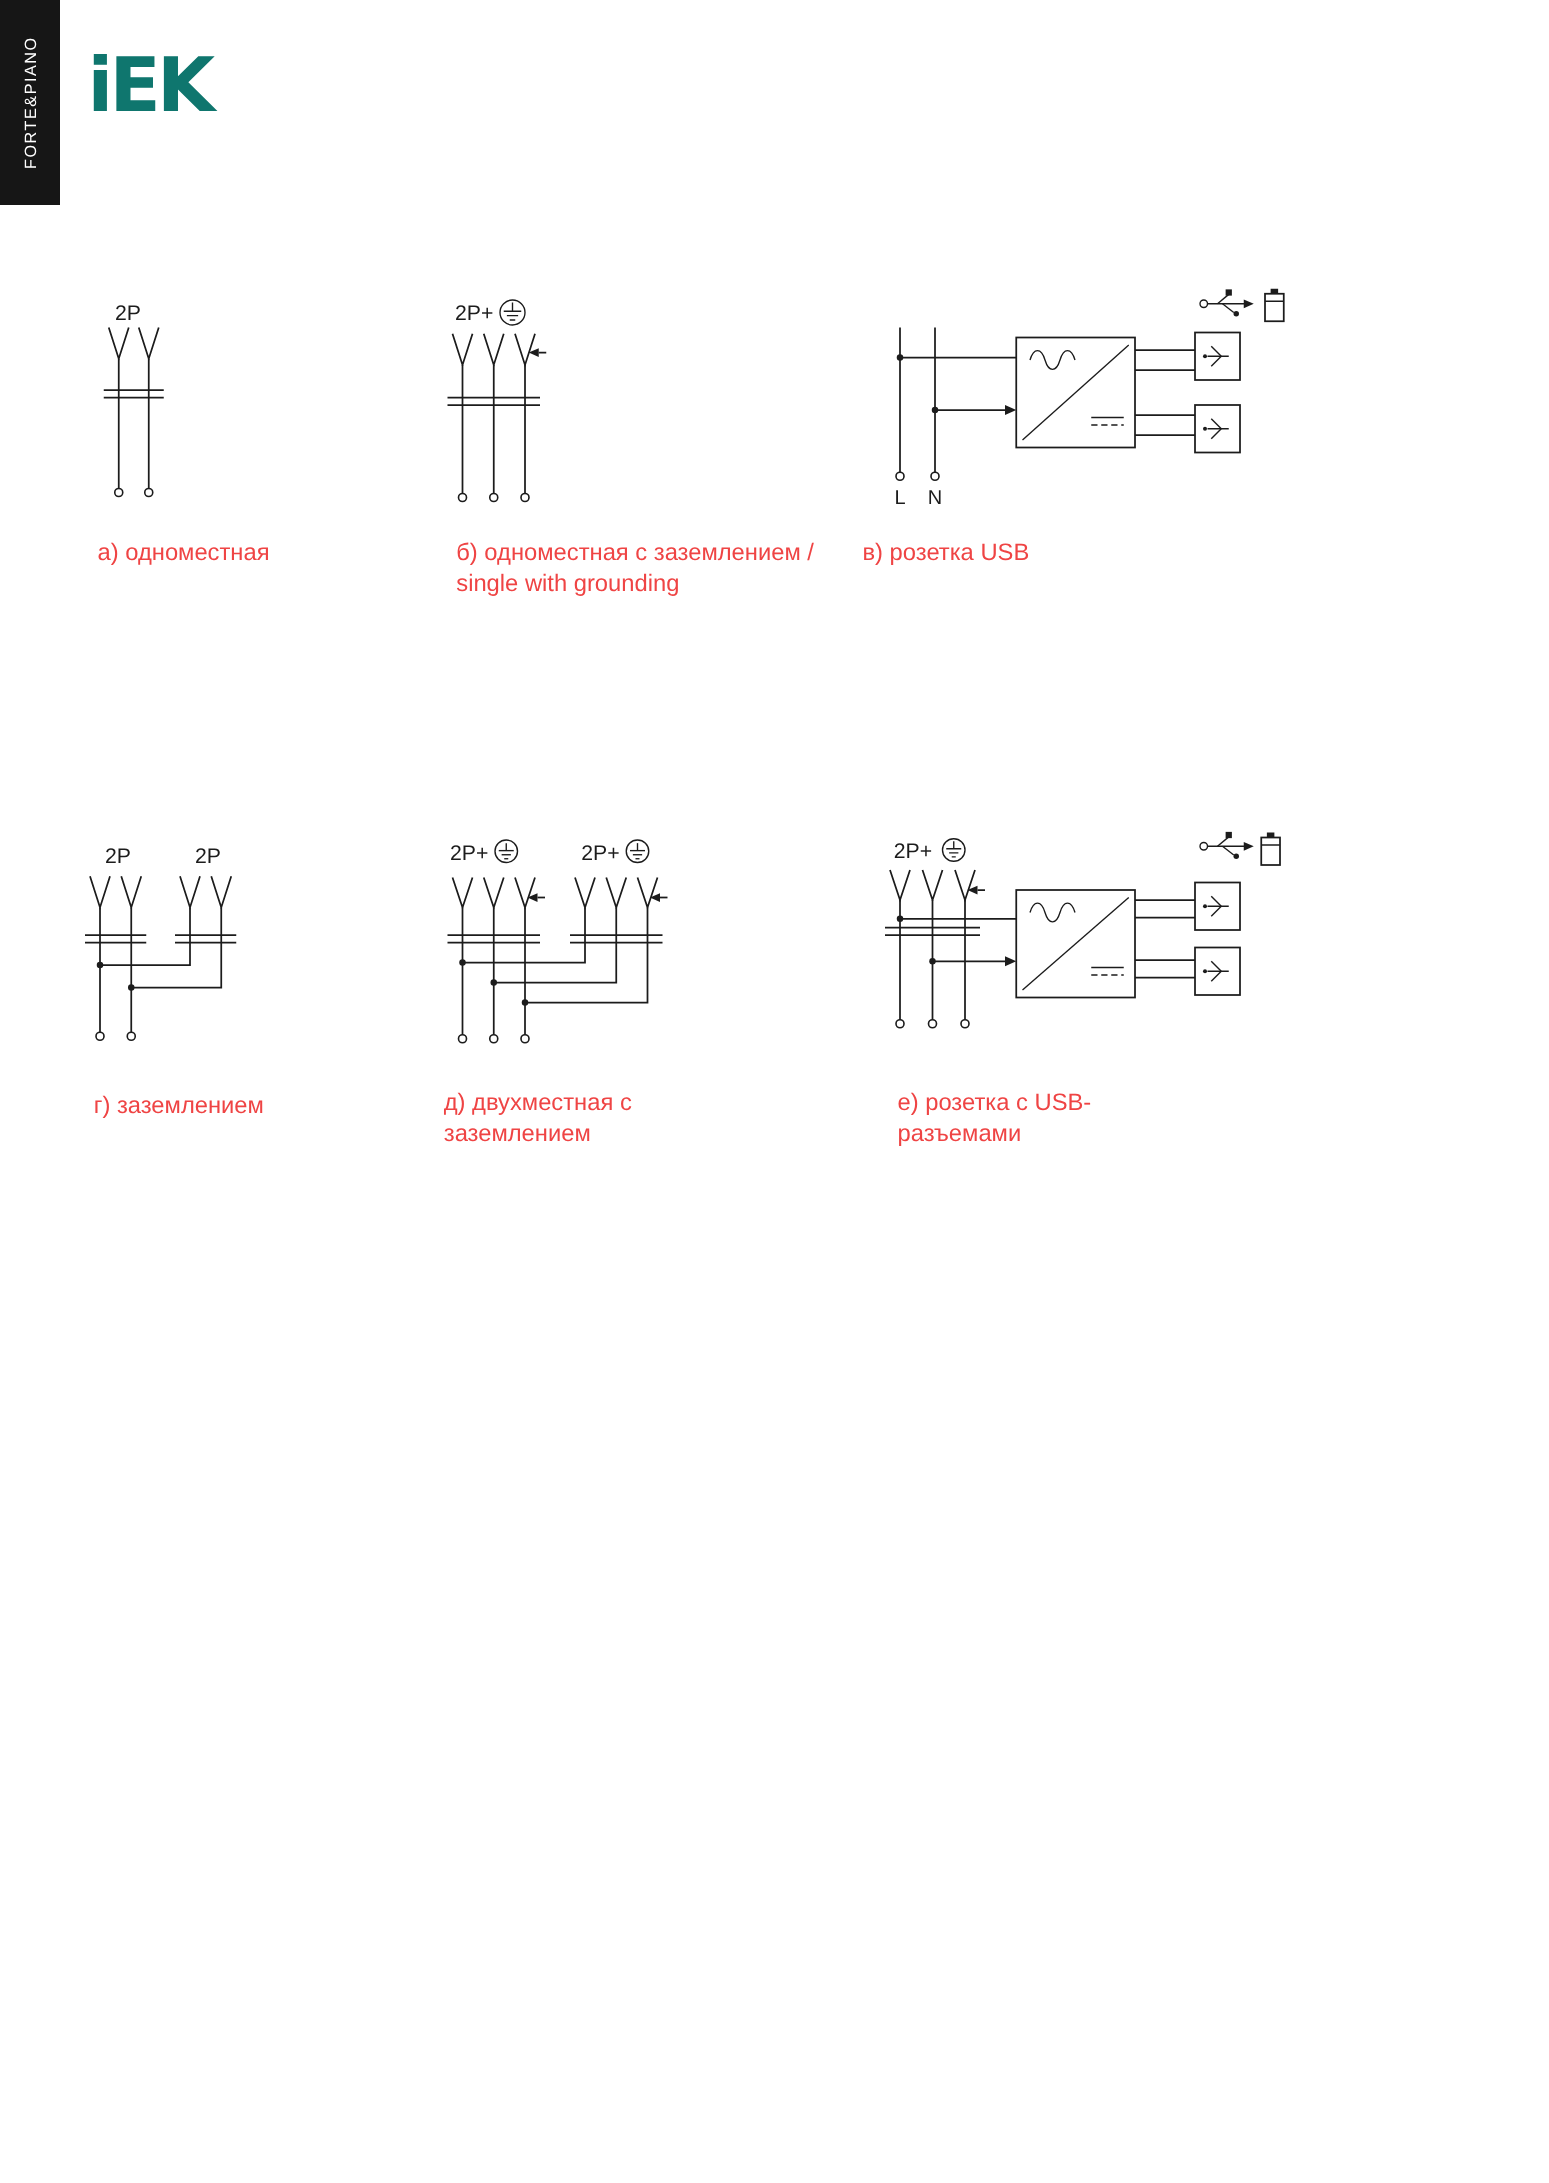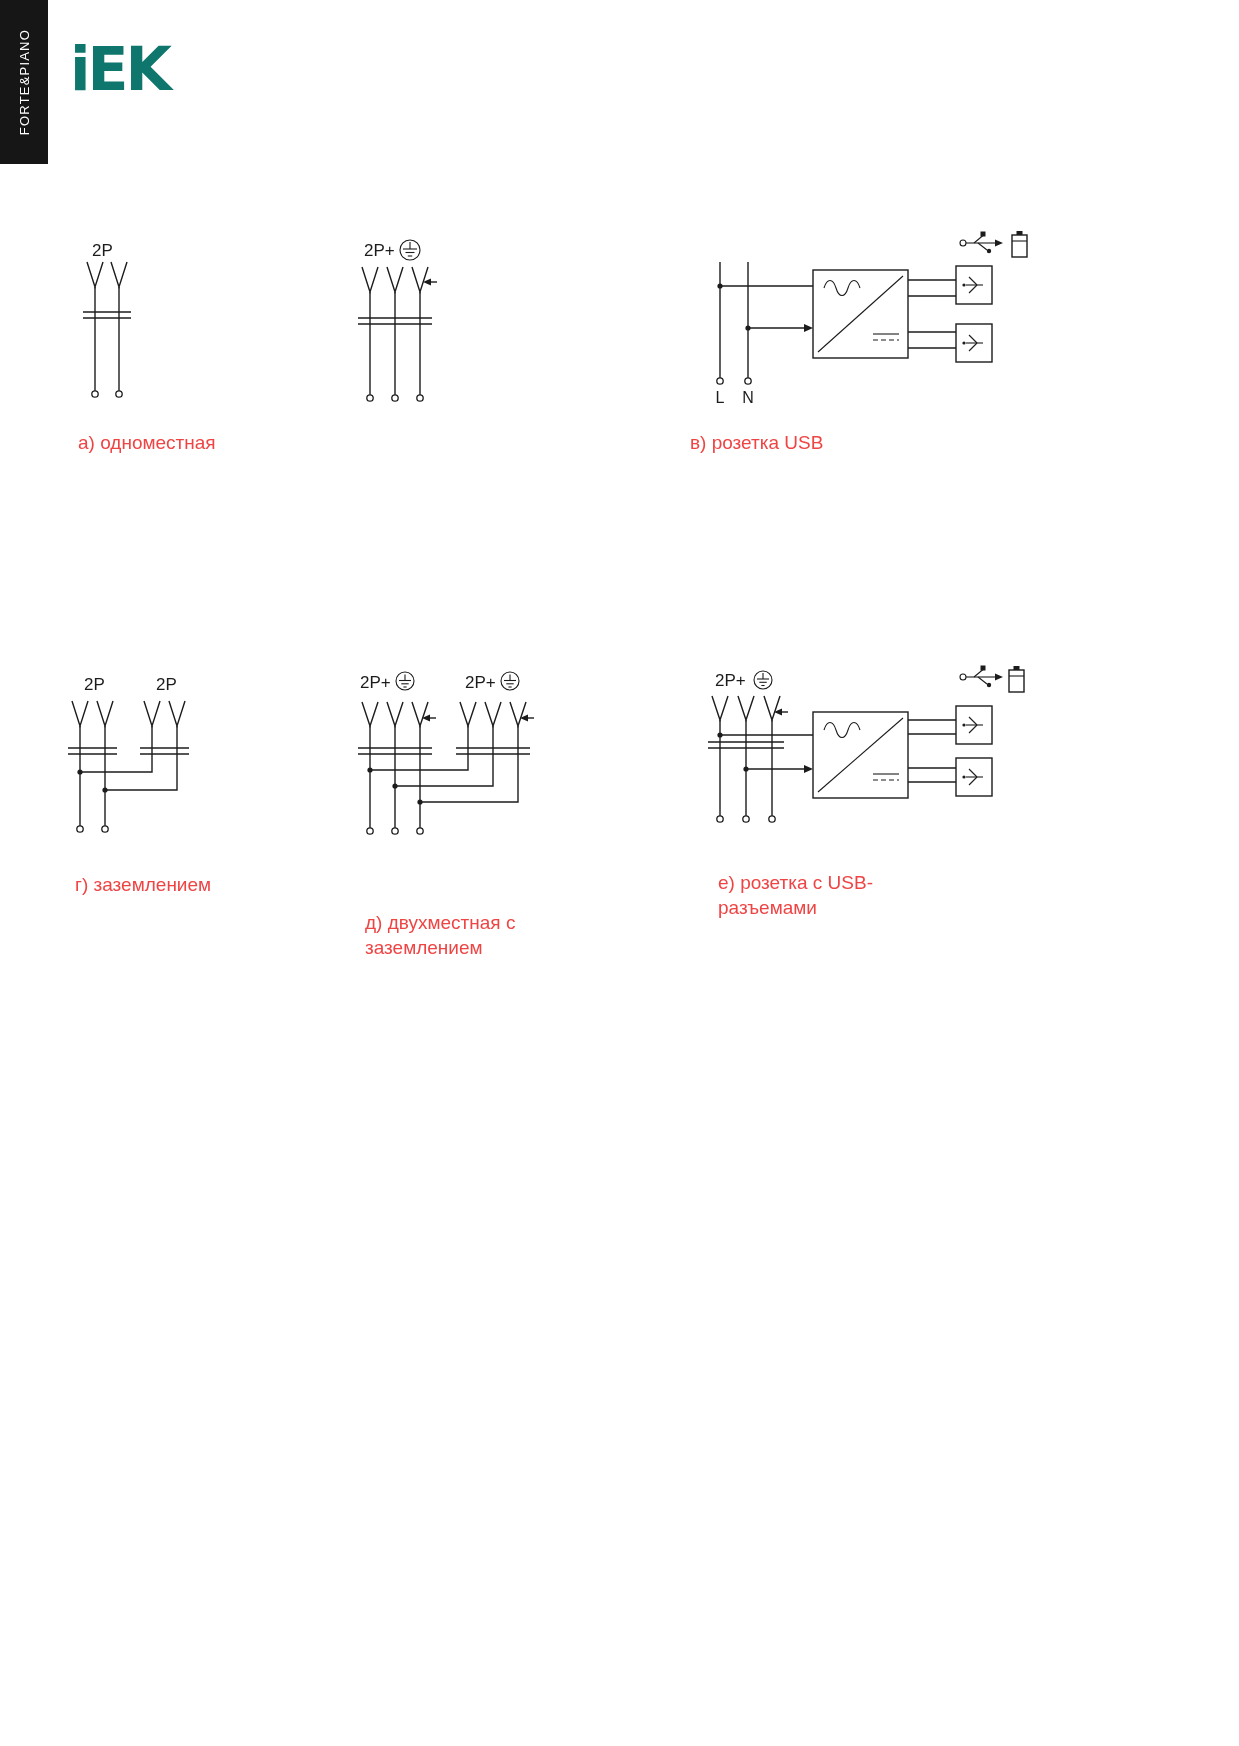--- a/index.html
+++ b/index.html
@@ -285,20 +285,22 @@
       <circle class="junction" cx="286" cy="21" r="2.2"></circle>
     </g>
     <g>
       <rect class="wire" x="306" y="6" width="15" height="22"></rect>
       <rect class="junction" x="310.5" y="2" width="6" height="4"></rect>
       <line class="thin" x1="306" y1="12" x2="321" y2="12"></line>
     </g>
   </svg>
 
   <div class="caption" style="left:78px; top:430px;">а) одноместная</div>
+  <div class="caption" style="left:365px; top:430px;">б) одноместная с заземлением /
+single with grounding</div>
   <div class="caption" style="left:690px; top:430px;">в) розетка USB</div>
   <div class="caption" style="left:75px; top:872px;">г) заземлением</div>
-  <div class="caption" style="left:365px; top:870px;margin-top:40px;">д) двухместная с
+  <div class="caption" style="left:355px; top:870px;">д) двухместная с
 заземлением</div>
   <div class="caption" style="left:718px; top:870px;">е) розетка с USB-
 разъемами</div>
 
 </div>
 
 </body></html>

